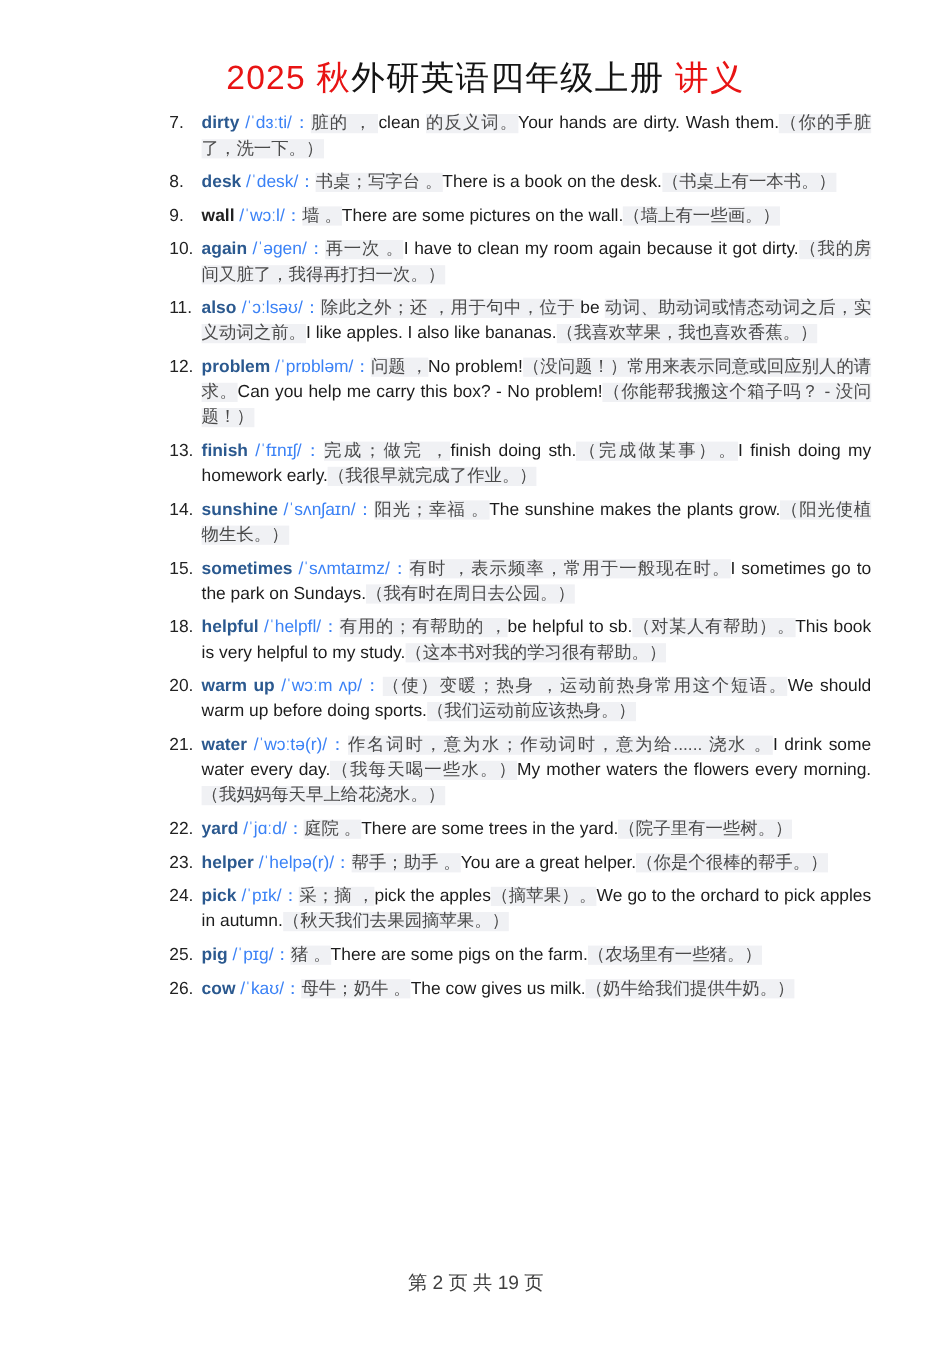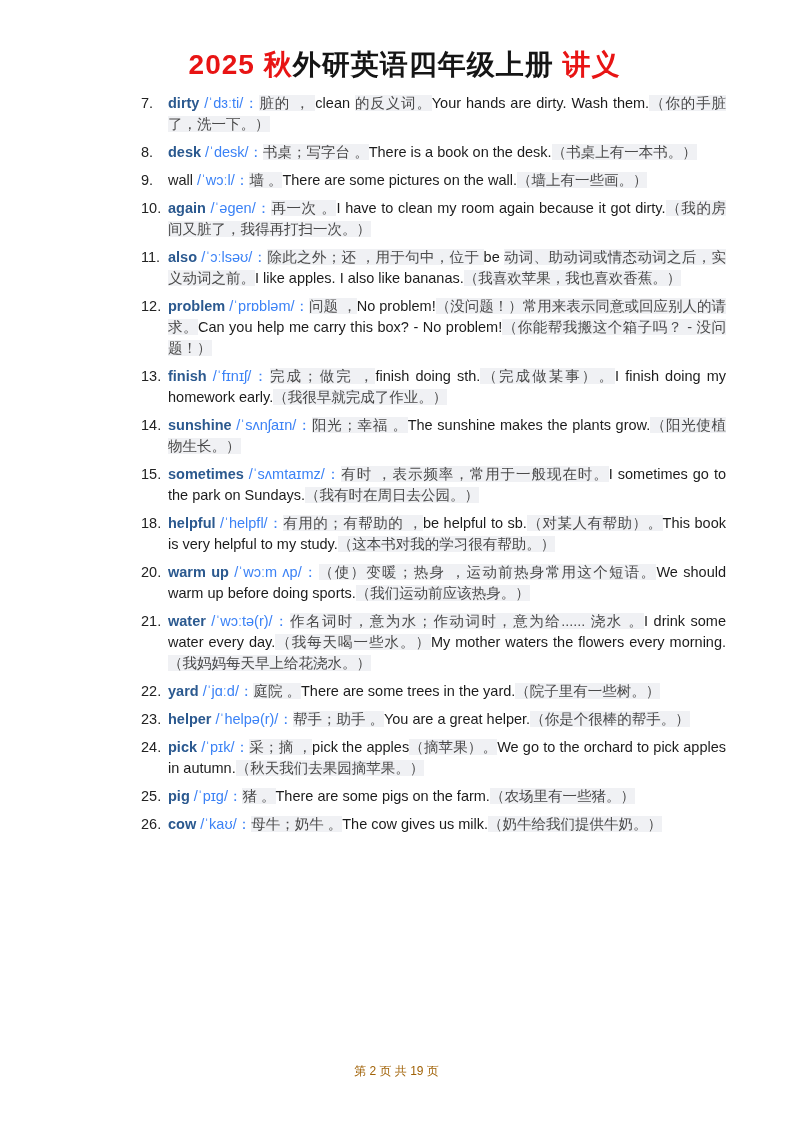--- a/index.html
+++ b/index.html
@@ -12,41 +12,41 @@
   html,body{margin:0;padding:0;}
   body{
     width:793px;height:1122px;
     background:#ffffff;
     font-family:"Liberation Sans","DejaVu Sans",sans-serif;
     position:relative;overflow:hidden;
   }
   .page{position:absolute;inset:0;}
   .title{
     margin:0;position:absolute;top:46px;left:16px;right:0;
-    text-align:center;font-size:28px;font-weight:700;
+    text-align:center;font-size:28px;font-weight:400;
     color:#151515;letter-spacing:1px;white-space:pre;
   }
   .title .red{color:var(--red);}
   .vocab-list{
     position:absolute;top:93px;left:141px;right:67px;
   }
   .item{
     position:relative;padding-left:27px;margin-bottom:7px;
     font-size:14.5px;line-height:21px;text-align:justify;
     color:var(--en);
   }
   .num{position:absolute;left:0;top:0;color:#222;}
   .word{color:var(--blue);font-weight:700;}
-  .word.plain{color:#222;font-weight:400;}
+  .word.plain{color:#222;font-weight:700;}
   .phon{color:#3b82f6;}
   .seg-cn{color:var(--cn);background:var(--hl);}
   .seg-en{color:var(--en);}
   .footer{
     position:absolute;bottom:42px;left:0;right:0;
-    text-align:center;font-size:12px;color:#a16207;
+    text-align:center;font-size:16px;color:#404040;
   }
 </style>
 </head>
 <body>
 
 <div class="page">
   <h1 class="title"><span class="red">2025 秋</span><span>外研英语四年级上册</span><span class="red"> 讲义</span></h1>
 
   <div class="vocab-list">
       <div class="item"><span class="num">7.</span><span class="word">dirty</span><span class="phon"> /ˈdɜːti/：</span><span class="seg-cn">脏的 ， </span><span class="seg-en">clean </span><span class="seg-cn">的反义词。</span><span class="seg-en">Your hands are dirty. Wash them.</span><span class="seg-cn">（你的手脏了，洗一下。）</span></div>

